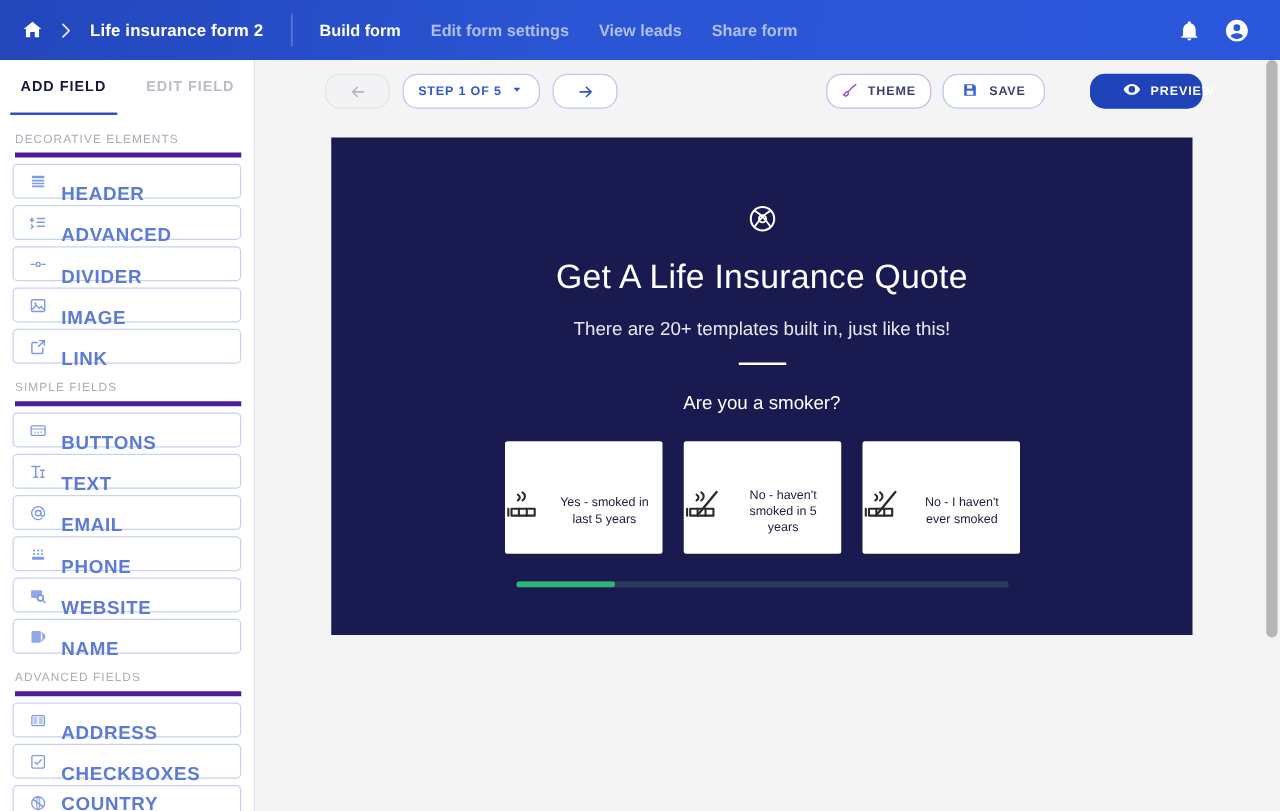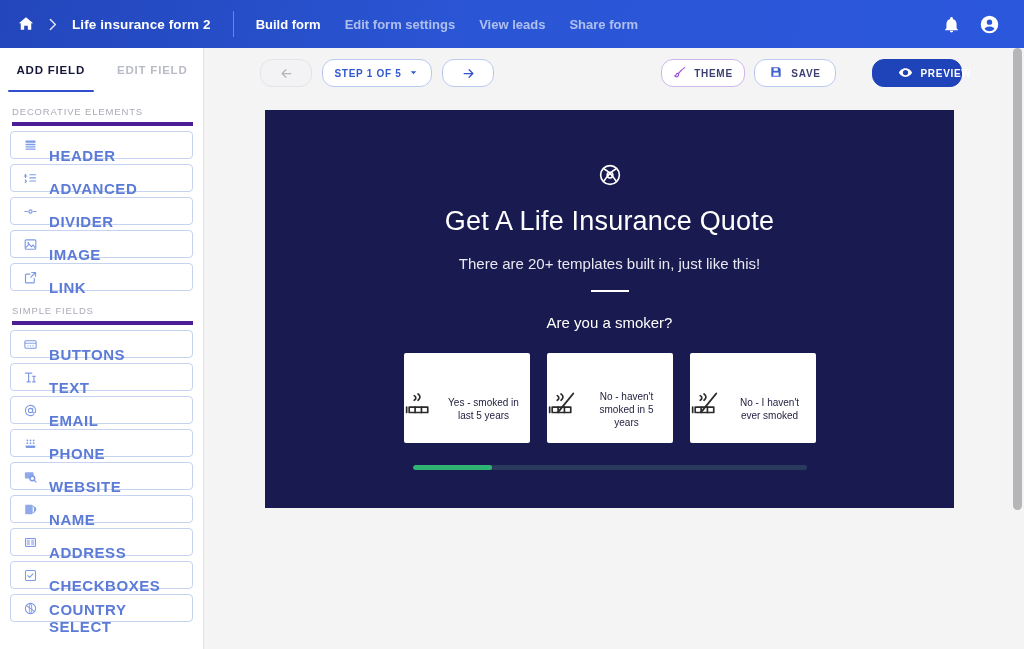--- a/index.html
+++ b/index.html
@@ -286,20 +286,21 @@
       <span class="fi-ico">
         <svg viewBox="0 0 24 24" width="15" height="15" fill="none" stroke="#7d9ae6" stroke-width="1.7">
             <rect x="3.5" y="4.5" width="12" height="15" rx="1.4" fill="#7d9ae6" stroke="none" opacity=".85"></rect>
             <path d="M17 7c2 1.5 2 8.5 0 10" stroke-linecap="round"></path>
             <path d="M19.5 9c1 1 1 4 0 5" stroke-linecap="round"></path>
           </svg>
       </span>
       <span class="fi-label">NAME</span>
     </div>
 
+    <div class="sec-label">ADVANCED FIELDS</div>
 
     <div class="field-item">
       <span class="fi-ico">
         <svg viewBox="0 0 24 24" width="15" height="15" fill="none" stroke="#7d9ae6" stroke-width="1.7">
             <rect x="4" y="5.5" width="16" height="13" rx="1.4"></rect>
             <rect x="6" y="7.5" width="5" height="9" fill="#7d9ae6" stroke="none" opacity=".55"></rect>
             <rect x="13" y="7.5" width="5" height="9" fill="#7d9ae6" stroke="none" opacity=".55"></rect>
           </svg>
       </span>
       <span class="fi-label">ADDRESS</span>

